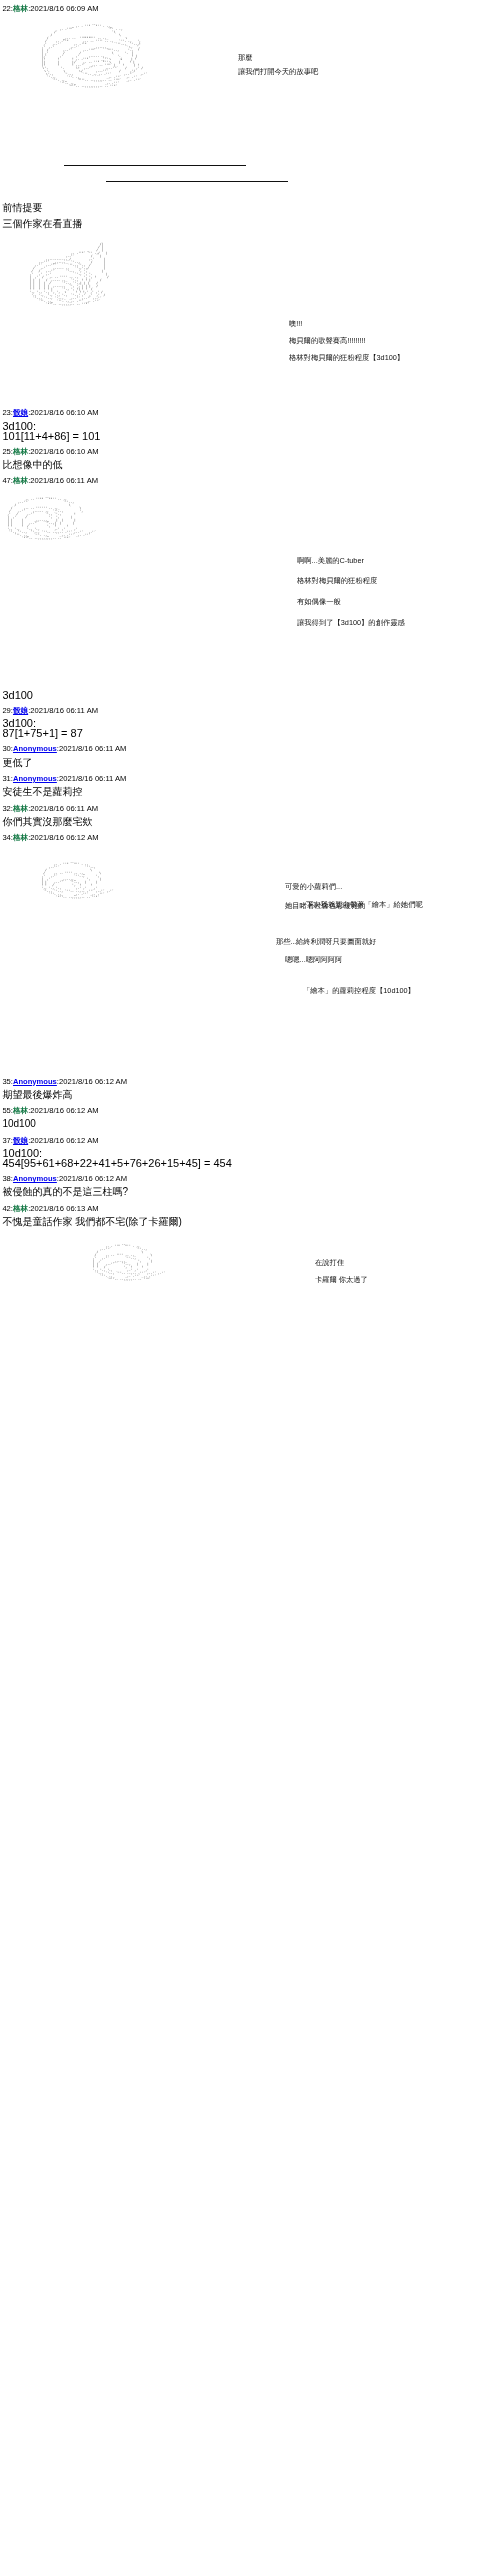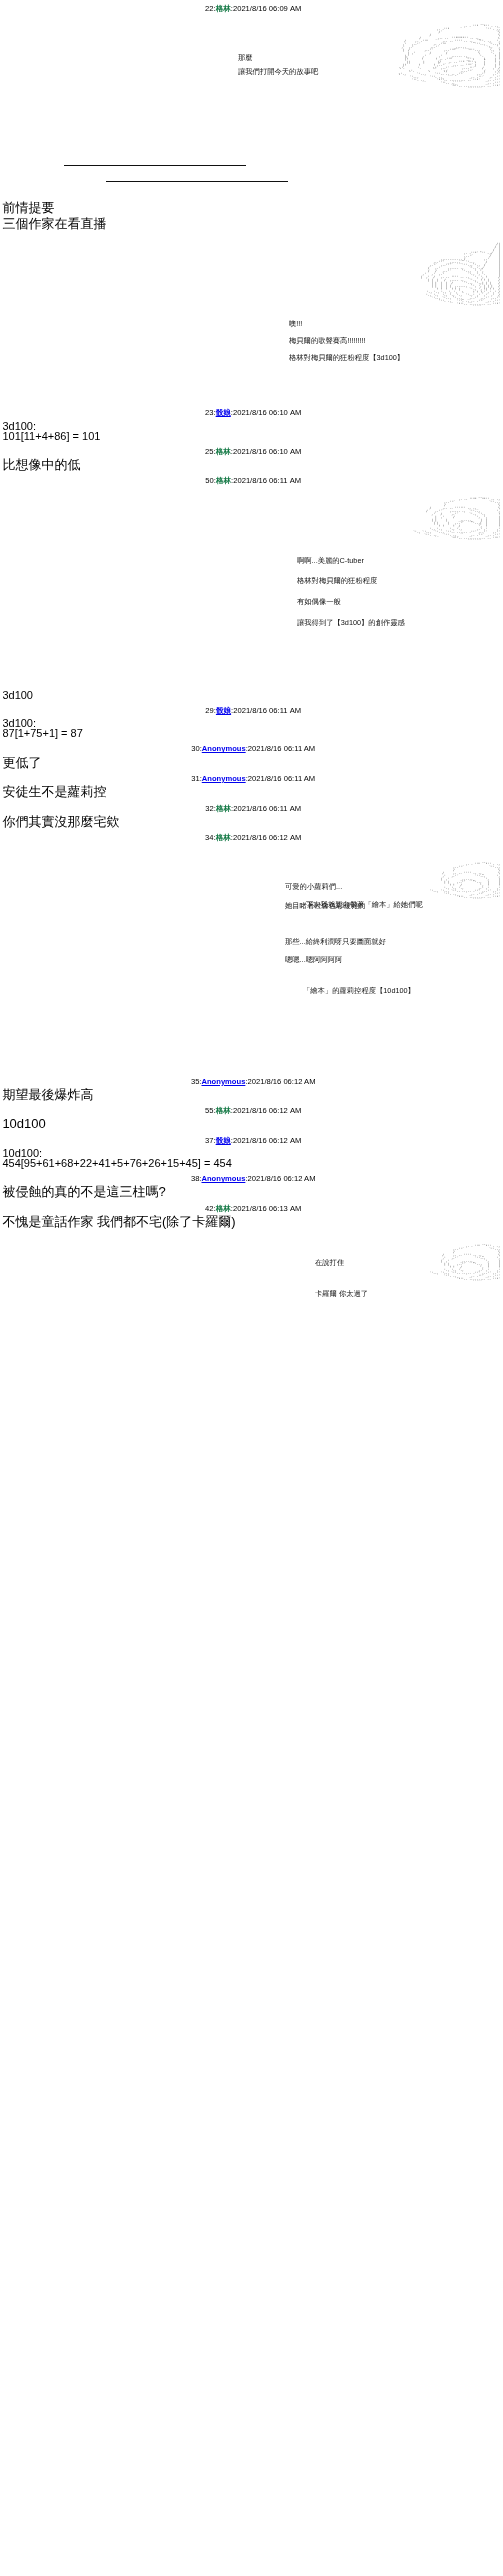--- a/index.html
+++ b/index.html
@@ -15,29 +15,28 @@
     padding:3.6px 0 6px 0;
     box-sizing:border-box;
   }
   
   .post-head{
     font-size:7.6px;
     line-height:9.7px;
     margin:0 0 0 2.4px;
     white-space:nowrap;
     color:#000;
-    text-align:center;
   }
   .name-green{color:#117743;font-weight:bold;}
   .name-link{color:#0000EE;font-weight:bold;text-decoration:underline;}
   .name-dice{color:#0000EE;font-weight:bold;text-decoration:underline;background:#ffffff;}
   .post-date{color:#000;}
   
   .post-body{
-    font-size:13px;
+    font-size:10px;
     line-height:10.3px;
     margin:3.6px 0 6px 2.4px;
     color:#000;
     white-space:pre-wrap;
   }
   .dice-body{
     font-size:11px;
     line-height:9px;
     margin:3.6px 0 6px 2.4px;
     white-space:pre;
@@ -46,21 +45,20 @@
   .spacer-sm{height:4.9px;}
   .spacer-md{height:9.7px;}
   .spacer-lg{height:18px;}
   .spacer-xl{height:29px;}
 
   
   .aa-wrap{
     position:relative;
     margin:2.4px 0 3.6px 0;
     width:500px;
-    text-align:right;
   }
   .aa{
     font-family:"DejaVu Sans Mono","Liberation Mono",monospace;
     font-size:3.2px;
     line-height:3.2px;
     letter-spacing:0px;
     white-space:pre;
     color:#1a1a1a;
     margin:0;
     padding:0;
@@ -173,21 +171,21 @@
   </div>
   <div class="dice-body">3d100:</div>
   <div class="dice-body" style="margin-top:-4.9px;">101[11+4+86] = 101</div>
 
   <div class="post-head">
     <span>25</span><span>:</span><span class="name-green">格林</span><span>:</span><span class="post-date">2021/8/16 06:10 AM</span>
   </div>
   <div class="post-body">比想像中的低</div>
 
   <div class="post-head">
-    <span>50</span><span>:</span><span class="name-green">格林</span><span>:</span><span class="post-date">2021/8/16 06:11 AM</span>
+    <span>47</span><span>:</span><span class="name-green">格林</span><span>:</span><span class="post-date">2021/8/16 06:11 AM</span>
   </div>
 
   <div class="spacer-md"></div>
 
   <div class="aa-wrap" style="height:176px;">
     <pre class="aa s3">              ,. -‐ ''"" ̄ ̄ ""'' ‐- .,
           ,.‐''´                   `''‐.,
         /                             \
       /      ,.. -‐ '''''' ‐- .,_           \
      /    ,.'´    ,.-‐‐- .,  `''‐.,         ',
@@ -246,21 +244,21 @@
    |  ,'      _,,..,,_      ',     |
    | |    ,.‐'´    `'‐.,   |     |
    ! !   /          ',  !     !
    '., '., '.,        ,.' ,'    ,'
     `'‐., `'‐., `''‐- ..,.. ‐''´ ,.‐'´ ,.'´
        `''‐ .,_      _,. ‐''´ _,. ‐''´
            `"''‐- ..,,,,,.. -‐ ''"´</pre>
     <div class="bubble" style="left:285px;top:17px;">可愛的小蘿莉們...</div>
     <div class="bubble" style="left:285px;top:35px;margin-left:21px;">下次我就親自帶著「繪本」給她們呢</div>
     <div class="bubble" style="left:285px;top:36px;">她目睹著社會色彩複雜的</div>
-    <div class="bubble" style="left:285px;top:72px;">那些...給終利潤呀只要圖面就好</div>
+    <div class="bubble" style="left:276px;top:72px;font-family:Liberation Serif, serif;">那些...給終利潤呀只要圖面就好</div>
     <div class="bubble" style="left:285px;top:90px;">嗯嗯...嗯阿阿阿阿</div>
     <div class="bubble" style="left:303px;top:121px;">「繪本」的蘿莉控程度【10d100】</div>
   </div>
 
   <div class="spacer-md"></div>
 
   <div class="post-head">
     <span>35</span><span>:</span><span class="name-link">Anonymous</span><span>:</span><span class="post-date">2021/8/16 06:12 AM</span>
   </div>
   <div class="post-body">期望最後爆炸高</div>
@@ -295,17 +293,17 @@
   /     ,. -‐ '''' ‐- .,_        \
  ,'   ,.'´         `''‐.,      ',
  |  ,'      _,,..,,_      ',     |
  | |    ,.‐'´    `'‐.,   |     |
  ! !   /          ',  !     !
  '., '., '.,        ,.' ,'    ,'
   `'‐., `'‐., `''‐- ..,.. ‐''´ ,.‐'´ ,.'´
      `''‐ .,_      _,. ‐''´ _,. ‐''´
          `"''‐- ..,,,,,.. -‐ ''"´</pre>
     <div class="bubble" style="left:315px;top:11px;">在說打住</div>
-    <div class="bubble" style="left:315px;top:42px;">卡羅爾 你太過了</div>
+    <div class="bubble" style="left:315px;top:28px;font-family:Liberation Serif, serif;">卡羅爾 你太過了</div>
   </div>
 
 </div>
 
 
 </body></html>

